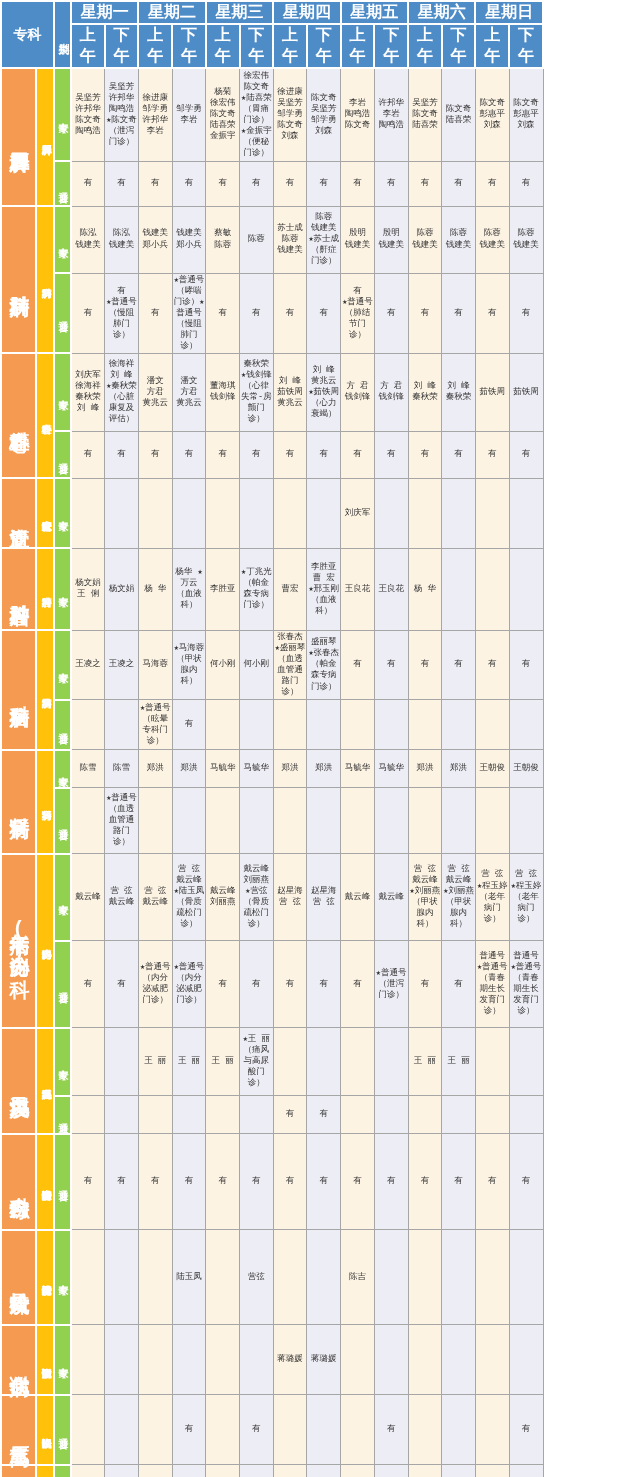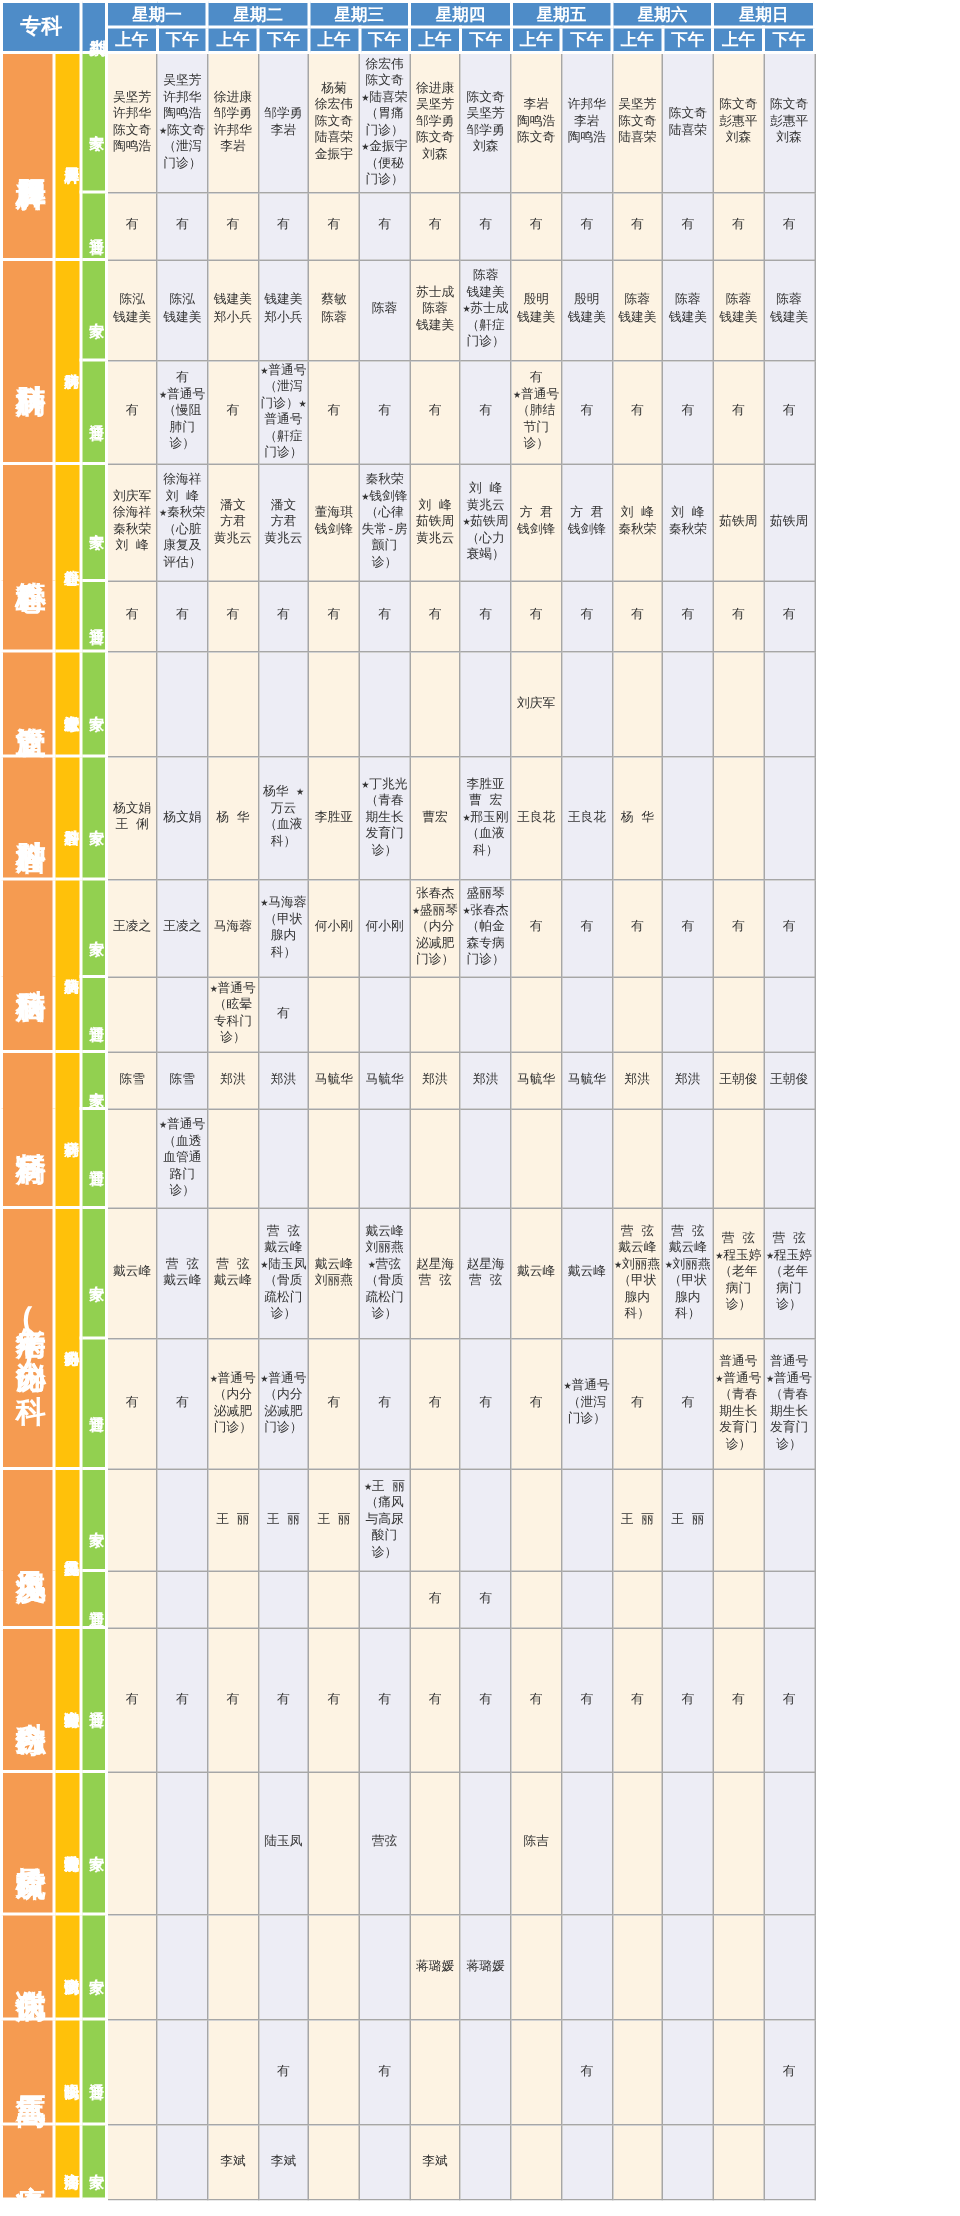--- a/index.html
+++ b/index.html
@@ -1,21 +1,21 @@
 <!DOCTYPE html>
 <html><head>
 <meta charset="utf-8">
 <style>
   html,body{margin:0;padding:0;background:#fff;}
   body{font-family:"Liberation Sans","DejaVu Sans",sans-serif;width:640px;}
   table{border-collapse:collapse;table-layout:fixed;width:544px;font-family:Liberation Mono, monospace;}
   col.c-group{width:35px;} col.c-dept{width:18px;} col.c-type{width:17px;}
   
   thead td{background:#4e8cc8;color:#fff;font-weight:bold;text-align:center;
-           border:2px solid #fff;font-size:11px;padding:0;}
+           border:2px solid #fff;font-size:16px;padding:0;}
   td.corner{font-size:14px;}
   td.cat{font-size:11px;}
   .vtext{writing-mode:vertical-rl;text-orientation:upright;margin:0 auto;letter-spacing:1px;}
   
   td.group{background:#f59b51;color:#fff;font-weight:bold;text-align:center;
            border:2px solid #fff;font-size:20px;padding:0;line-height:1.05;}
   td.dept{background:#ffc10a;color:#fff;font-weight:bold;text-align:center;
           border:2px solid #fff;font-size:10px;padding:0;line-height:1.05;}
   td.rtype{background:#92d050;color:#fff;font-weight:bold;text-align:center;
            border:2px solid #fff;font-size:10px;padding:0;line-height:1.1;}
@@ -189,21 +189,21 @@
 钱建美</td>
       </tr>
       <tr style="height: 66px;">
         <td class="rtype">
           <div class="vtext">普通</div>
         </td>
         <td class="cell am">有</td>
         <td class="cell pm">有
 ★普通号（慢阻肺门诊）</td>
         <td class="cell am">有</td>
-        <td class="cell pm">★普通号（泄泻门诊）★普通号（鼾症门诊）</td>
+        <td class="cell pm">★普通号（哮喘门诊）★普通号（慢阻肺门诊）</td>
         <td class="cell am">有</td>
         <td class="cell pm">有</td>
         <td class="cell am">有</td>
         <td class="cell pm">有</td>
         <td class="cell am">有
 ★普通号（肺结节门诊）</td>
         <td class="cell pm">有</td>
         <td class="cell am">有</td>
         <td class="cell pm">有</td>
         <td class="cell am">有</td>
@@ -306,21 +306,21 @@
         </td>
         <td class="rtype">
           <div class="vtext">专家</div>
         </td>
         <td class="cell am">杨文娟
 王 俐</td>
         <td class="cell pm">杨文娟</td>
         <td class="cell am">杨 华</td>
         <td class="cell pm">杨华 ★万云（血液科）</td>
         <td class="cell am">李胜亚</td>
-        <td class="cell pm">★丁兆光（青春期生长发育门诊）</td>
+        <td class="cell pm">★丁兆光（帕金森专病门诊）</td>
         <td class="cell am">曹宏</td>
         <td class="cell pm">李胜亚
 曹 宏
 ★邢玉刚（血液科）</td>
         <td class="cell am">王良花</td>
         <td class="cell pm">王良花</td>
         <td class="cell am">杨 华</td>
         <td class="cell pm"></td>
         <td class="cell am"></td>
         <td class="cell pm"></td>
@@ -335,21 +335,21 @@
         <td class="rtype">
           <div class="vtext">专家</div>
         </td>
         <td class="cell am">王凌之</td>
         <td class="cell pm">王凌之</td>
         <td class="cell am">马海蓉</td>
         <td class="cell pm">★马海蓉（甲状腺内科）</td>
         <td class="cell am">何小刚</td>
         <td class="cell pm">何小刚</td>
         <td class="cell am">张春杰
-★盛丽琴（内分泌减肥门诊）</td>
+★盛丽琴（血透血管通路门诊）</td>
         <td class="cell pm">盛丽琴
 ★张春杰（帕金森专病门诊）</td>
         <td class="cell am">有</td>
         <td class="cell pm">有</td>
         <td class="cell am">有</td>
         <td class="cell pm">有</td>
         <td class="cell am">有</td>
         <td class="cell pm">有</td>
       </tr>
       <tr style="height: 50px;">

